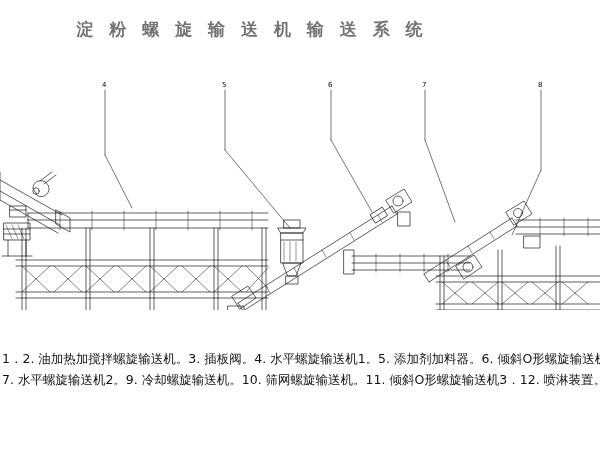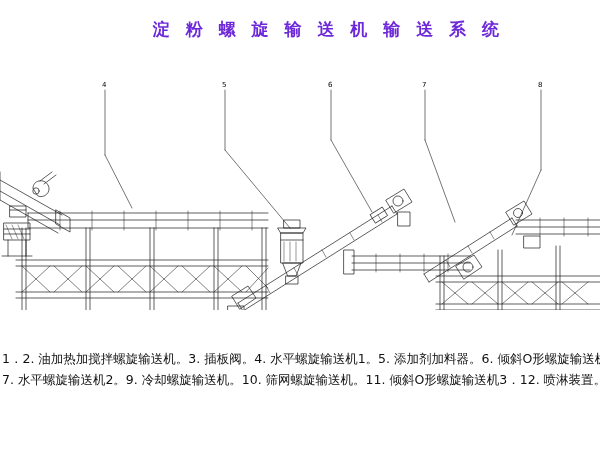--- a/index.html
+++ b/index.html
@@ -20,25 +20,25 @@
     left: 0; top: 0;
     width: 600px;
     height: 450px;
     background: #ffffff;
   }
   #title {
     position: absolute;
     left: 0;
     top: 18px;
     width: 504px;
-    text-align: right;
+    text-align: center;
     font-size: 17px;
     font-weight: bold;
     letter-spacing: 5px;
-    color: #6d28d9;
+    color: #737373;
     font-family: "DejaVu Sans", "Liberation Sans", sans-serif;
   }
   #drawing {
     position: absolute;
     left: 0;
     top: 60px;
     width: 600px;
     height: 250px;
   }
   #caption {

